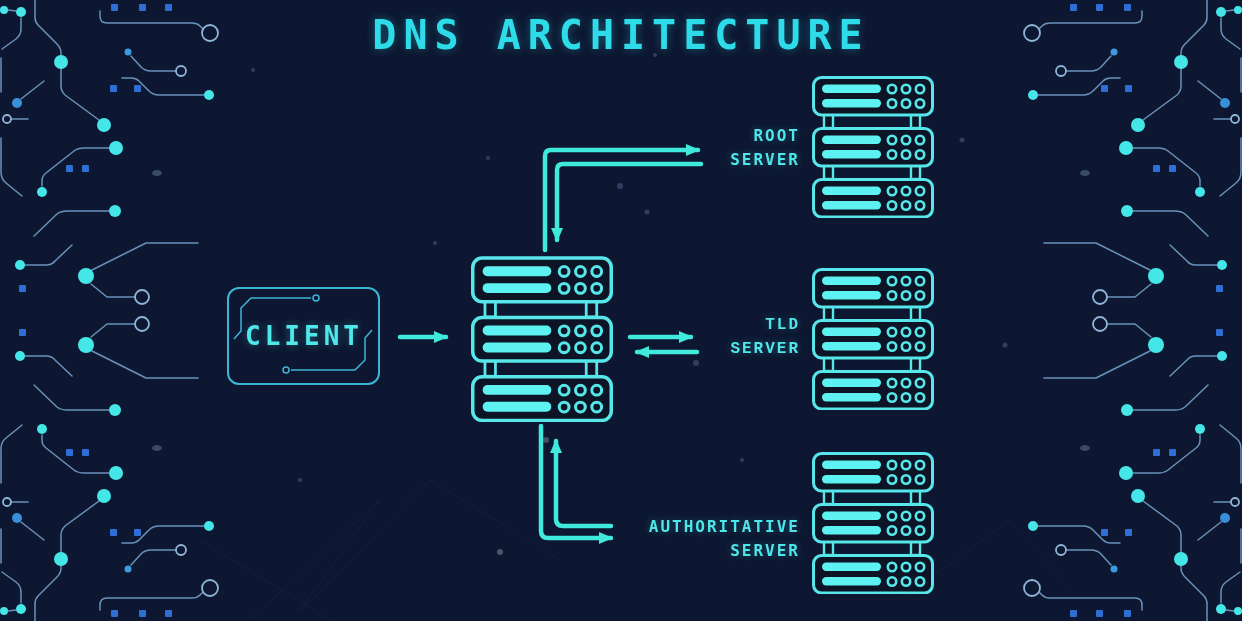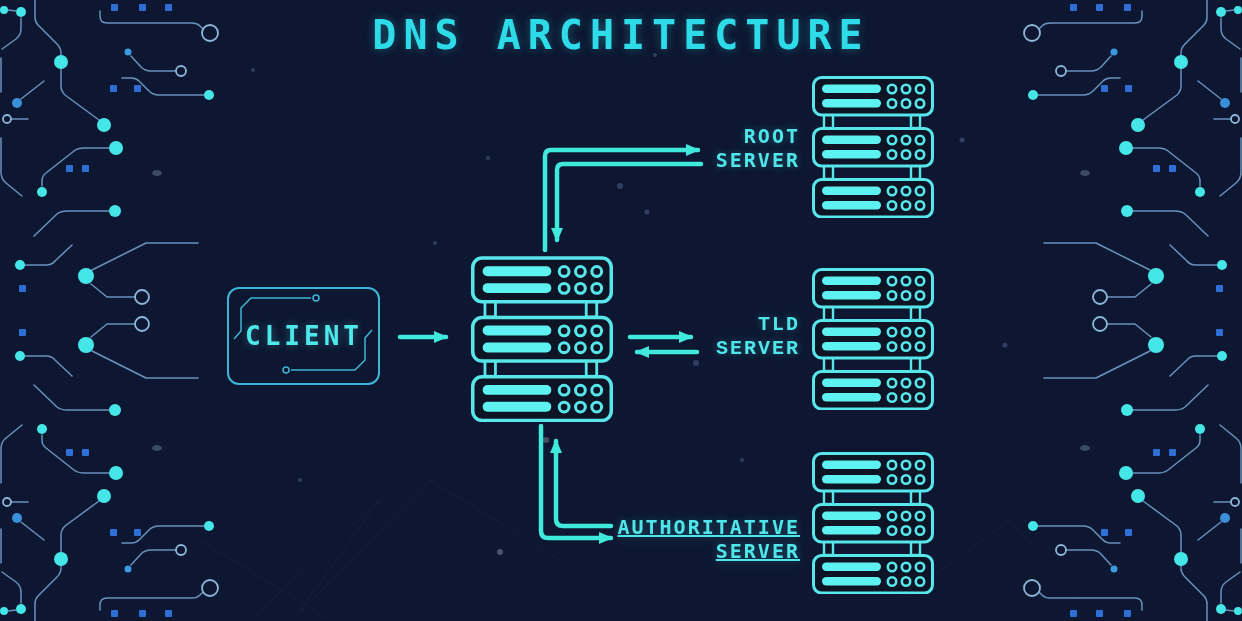--- a/index.html
+++ b/index.html
@@ -10,27 +10,27 @@
   }
   #stage{position:absolute;inset:0;width:1242px;height:621px;}
   svg.layer{position:absolute;left:0;top:0;width:1242px;height:621px;display:block;}
   .txt{position:absolute;color:#3fe3ea;font-weight:700;}
   #title{
     left:40px;right:40px;top:12px;text-align:center;
     font-size:40px;letter-spacing:7px;color:#2edbe8;
     text-shadow:0 0 10px rgba(46,219,232,.35);
   }
   .srv-label{
-    width:260px;text-align:right;font-size:20px;line-height:24px;
+    width:260px;text-align:right;font-size:16px;line-height:24px;
     letter-spacing:2px;color:#4ee6e9;text-shadow:0 0 8px rgba(78,230,233,.3);
     white-space:nowrap;
   }
   #root-label{left:540px;top:124px;}
   #tld-label{left:540px;top:313px;font-family:Liberation Mono, monospace;}
-  #auth-label{left:540px;top:515px;text-decoration:underline;}
+  #auth-label{left:540px;top:515px;}
   #client-label{
     left:228px;top:321px;width:152px;text-align:center;
     font-size:26px;letter-spacing:4px;color:#4fe8ea;
     text-shadow:0 0 8px rgba(79,232,234,.35);
   }
 </style>
 </head>
 <body>
 
 <div id="stage">

